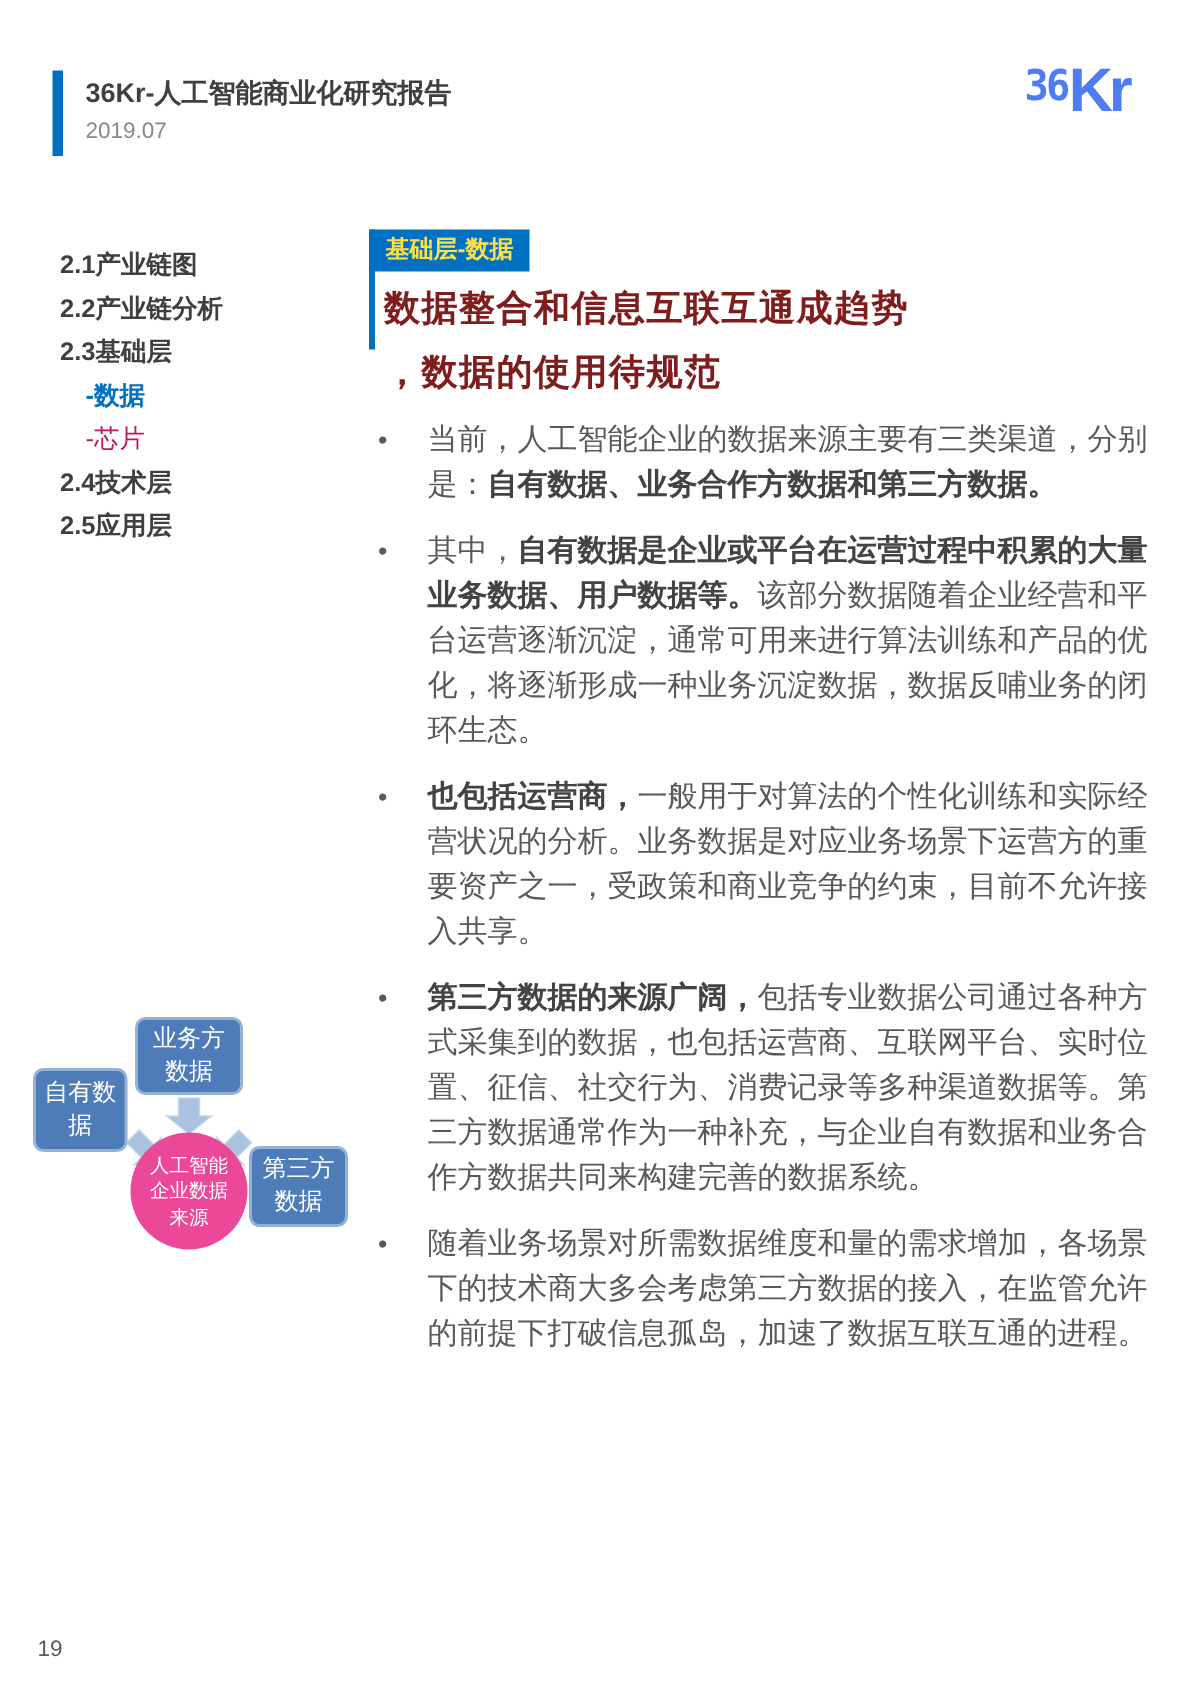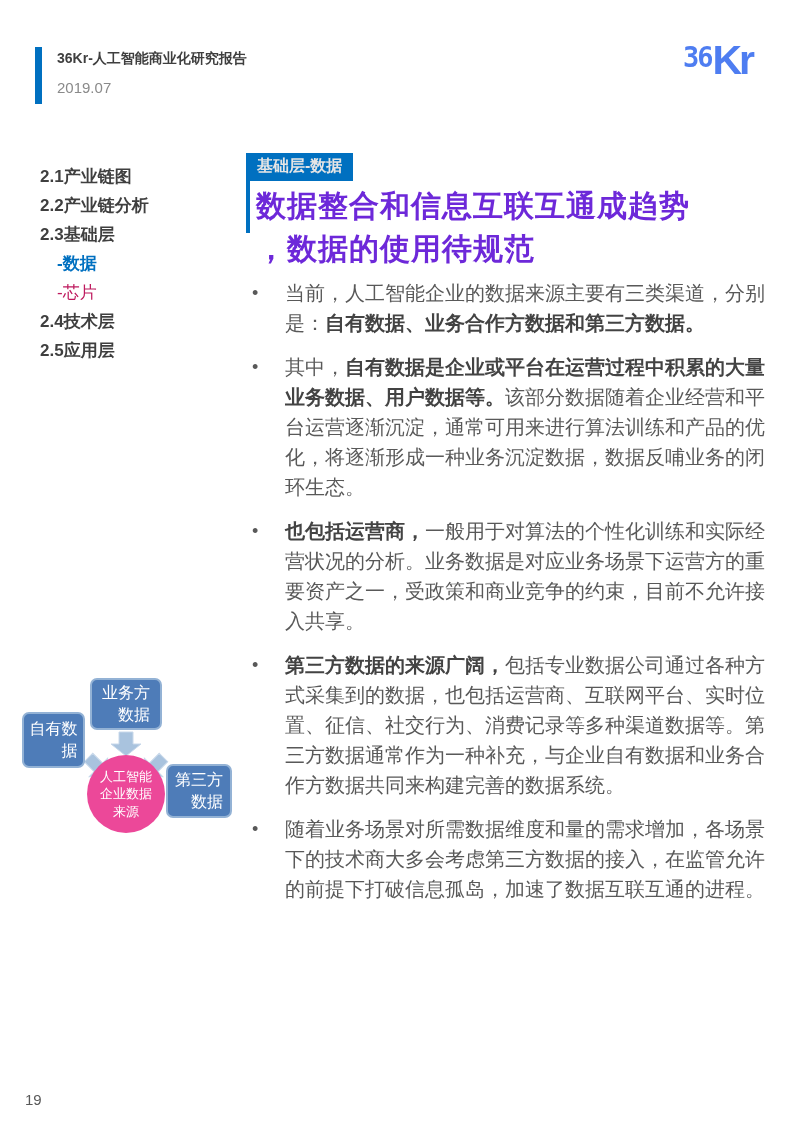--- a/index.html
+++ b/index.html
@@ -11,21 +11,21 @@
     overflow:hidden;
   }
 
   
   .header-bar {
     position:absolute; left:35px; top:47px;
     width:7px; height:57px; background:#0070C0;
   }
   .header-title {
     position:absolute; left:57px; top:50px;
-    font-size:14px; font-weight:bold; color:#3f3f3f;
+    font-size:18px; font-weight:bold; color:#3f3f3f;
   }
   .header-date {
     position:absolute; left:57px; top:79px;
     font-size:15px; color:#8a8a8a;
   }
   .logo {
     position:absolute; left:683px; top:42px;
     display:flex; align-items:flex-start;
     color:#4e7df1; line-height:1;
   }
@@ -50,27 +50,27 @@
   .side-item.sub-active { padding-left:17px; color:#0070C0; }
   .side-item.sub-dim { padding-left:17px; color:#be185d; font-weight:normal; }
 
   
   .accent-vline {
     position:absolute; left:246px; top:153px;
     width:4px; height:80px; background:#0070C0;
   }
   .badge {
     position:absolute; left:246px; top:153px;
-    background:#0070C0; color:#e5e5e5;
+    background:#0070C0; color:#fde047;
     font-size:16px; font-weight:bold;
     padding:3px 11px 4px 11px;
   }
   .page-title {
     position:absolute; left:256px; top:184px; width:520px;
-    font-size:30px; font-weight:bold; color:#6d28d9;
+    font-size:24px; font-weight:bold; color:#7f1d1d;
     line-height:43px; letter-spacing:1px;
   }
   .bullets {
     position:absolute; left:246px; top:278px; width:524px;
     list-style:none;
   }
   .bullets li {
     position:relative; padding-left:39px; margin-bottom:14px;
     font-size:20px; line-height:30px; color:#595959;
   }
@@ -81,21 +81,21 @@
   }
   .bullets li b { font-weight:bold; color:#434343; }
 
   
   .diagram { position:absolute; left:0px; top:670px; width:246px; height:170px; }
   .dbox {
     position:absolute; background:#4E7CB8;
     border:2px solid #93B2D5; border-radius:7px;
     color:#ffffff; font-size:16px; line-height:1.35;
     display:flex; align-items:center; justify-content:center;
-    text-align:right;
+    text-align:center;
   }
   .dbox.top   { left:90px;  top:8px;  width:72px; height:52px; }
   .dbox.left  { left:22px;  top:42px; width:63px; height:56px; }
   .dbox.right { left:166px; top:46px; width:66px; height:54px;margin-top:48px; }
   .dcircle {
     position:absolute; left:87px; top:85px; width:78px; height:78px;
     background:#ec4899; border-radius:50%;
     color:#ffffff; font-size:13px; line-height:1.35;
     display:flex; align-items:center; justify-content:center;
     text-align:center;

